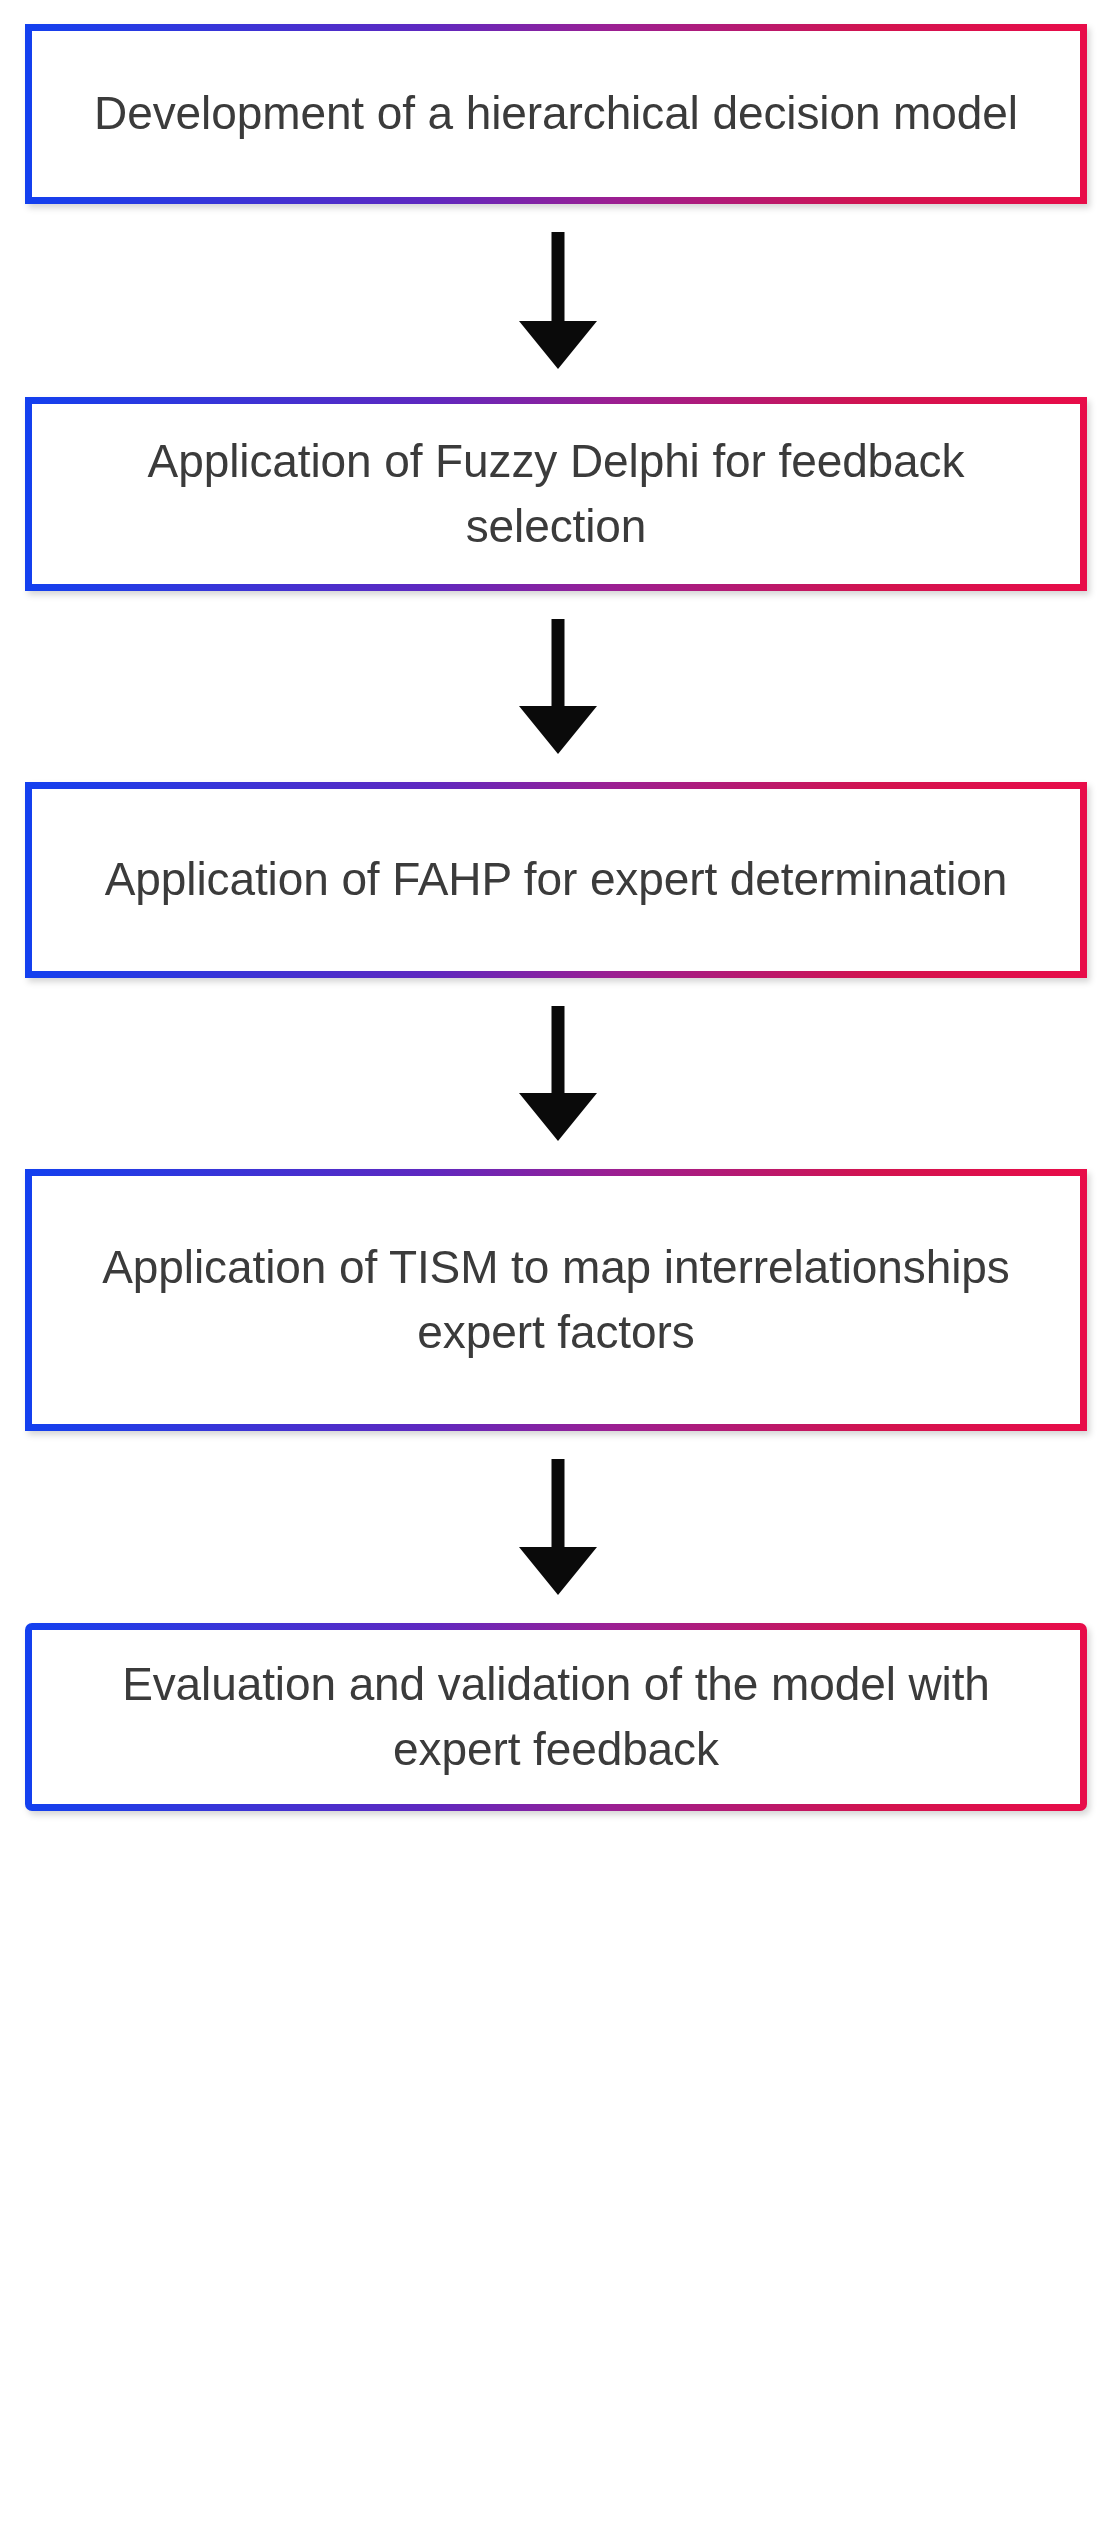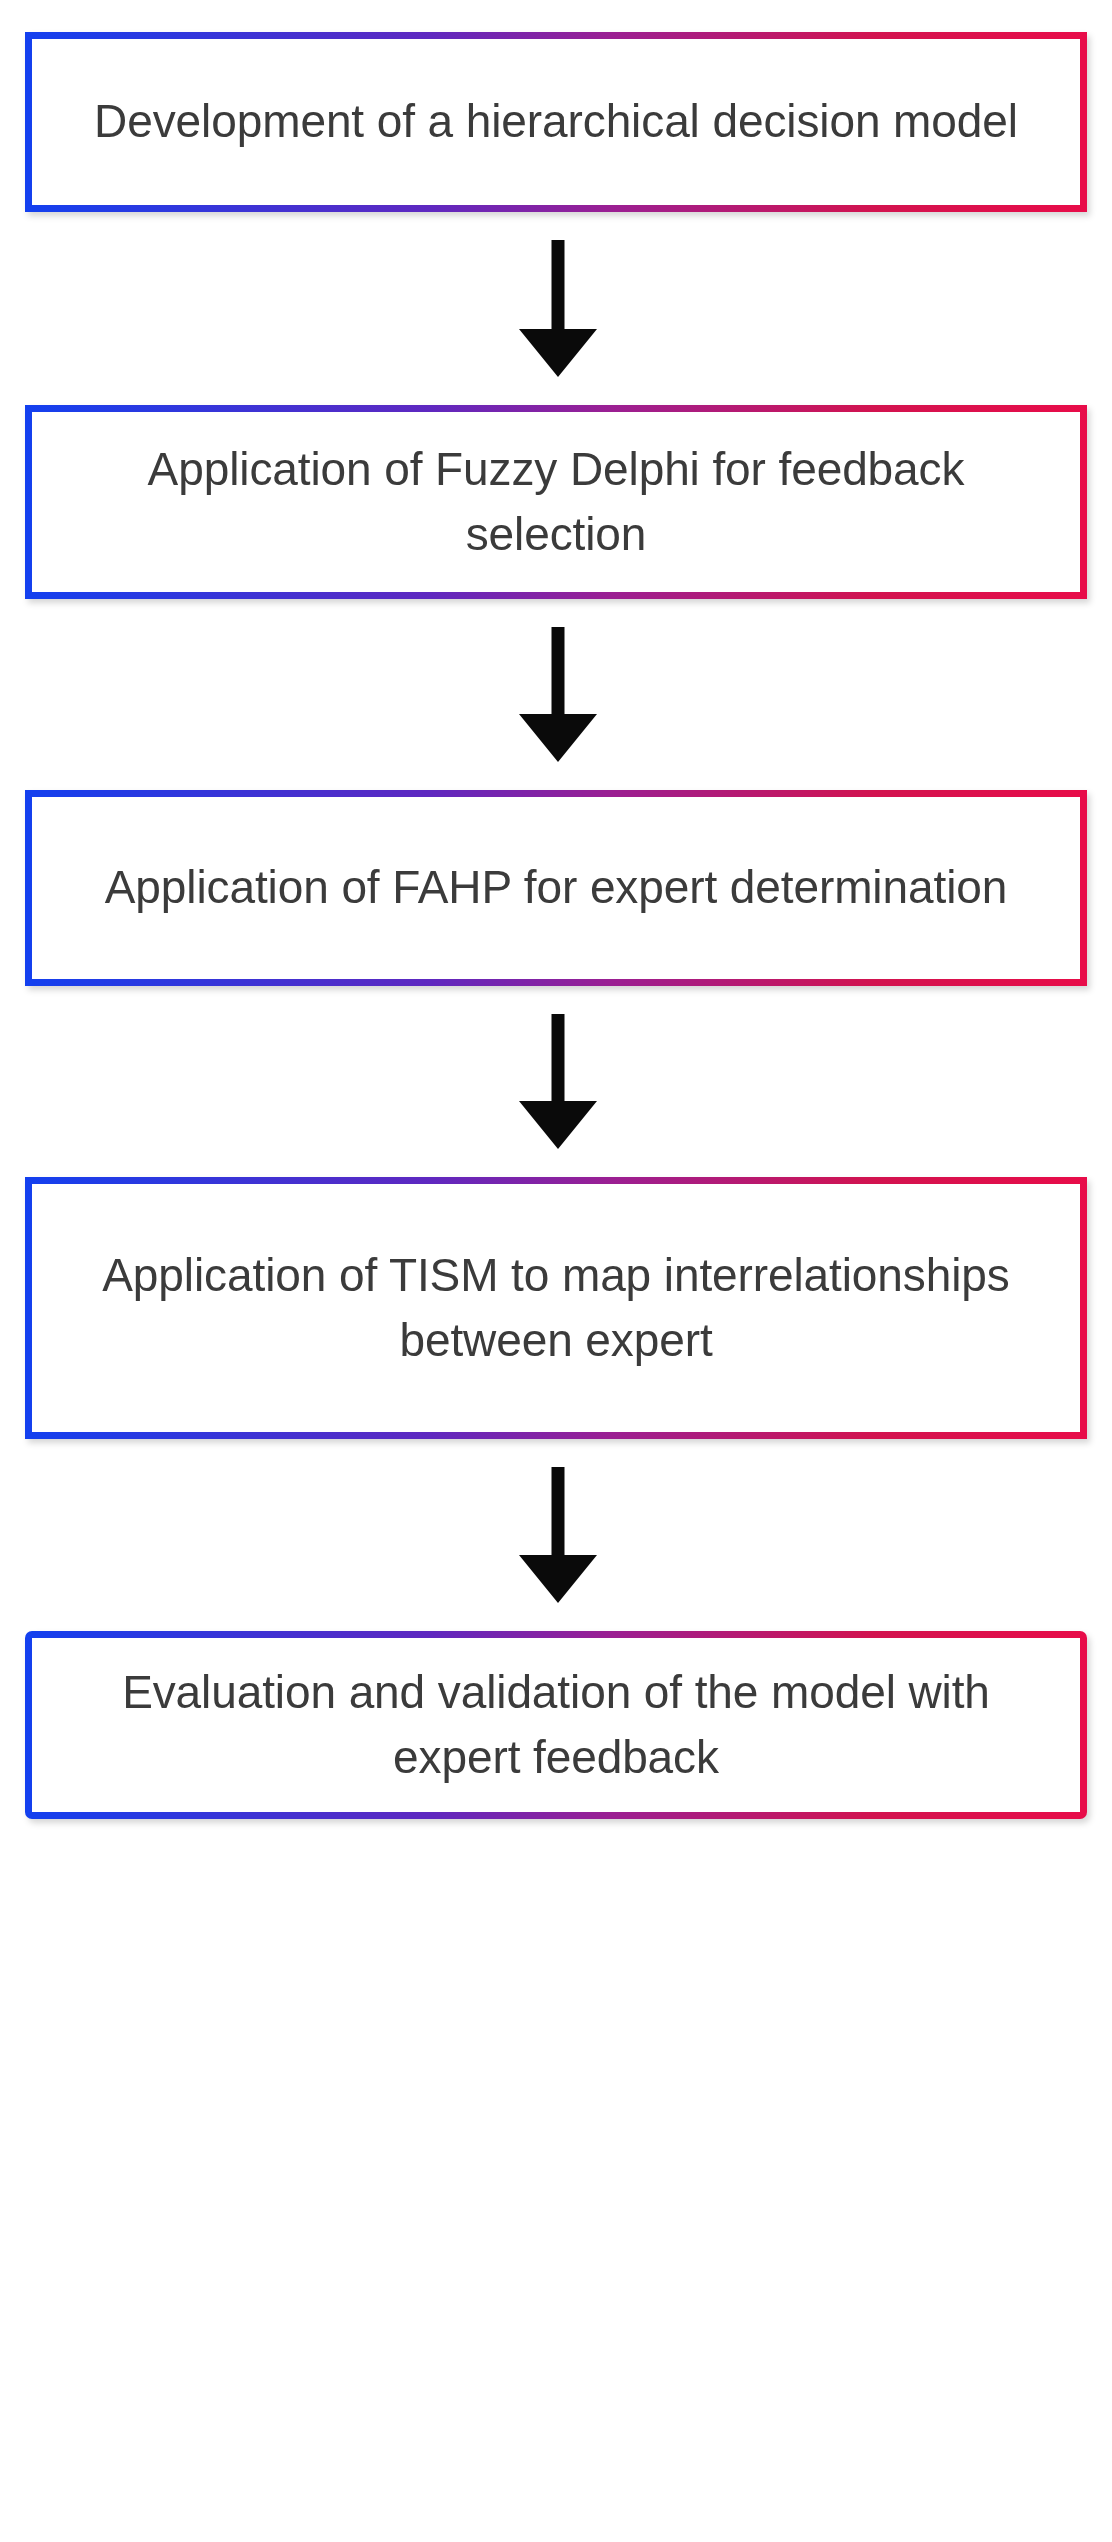--- a/index.html
+++ b/index.html
@@ -12,21 +12,21 @@
 
   body {
     font-family: "Liberation Sans", sans-serif;
     position: relative;
     overflow: hidden;
   }
 
   #flow-root {
     width: 1112px;
     height: 2542px;
-    padding: 32px 25px 22px 25px;
+    padding: 24px 25px 22px 25px;
     display: flex;
     flex-direction: column;
     align-items: stretch;
     background: #ffffff;
     gap: 28px;
   }
 
   
   .node {
     position: relative;
@@ -132,21 +132,21 @@
   </div>
 
   <div class="connector c3">
     <div class="arrow">
       <div class="stem"></div>
       <div class="head"></div>
     </div>
   </div>
 
   <div class="node n4">
-    <span class="node-text">Application of TISM to map interrelationships between expert</span>
+    <span class="node-text">Application of TISM to map interrelationships expert factors</span>
   </div>
 
   <div class="connector c4">
     <div class="arrow">
       <div class="stem"></div>
       <div class="head"></div>
     </div>
   </div>
 
   <div class="node n5">

